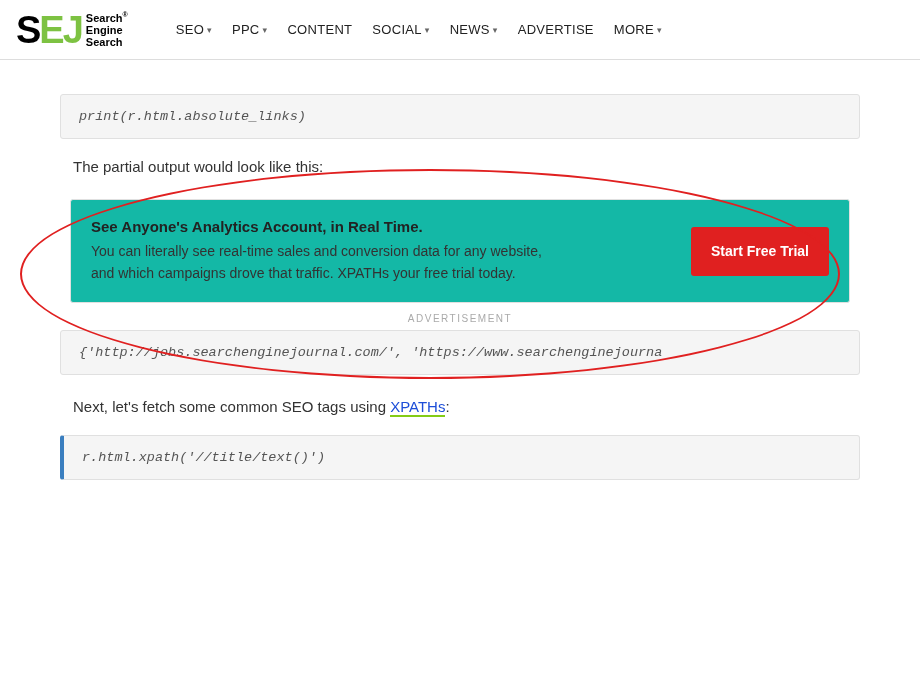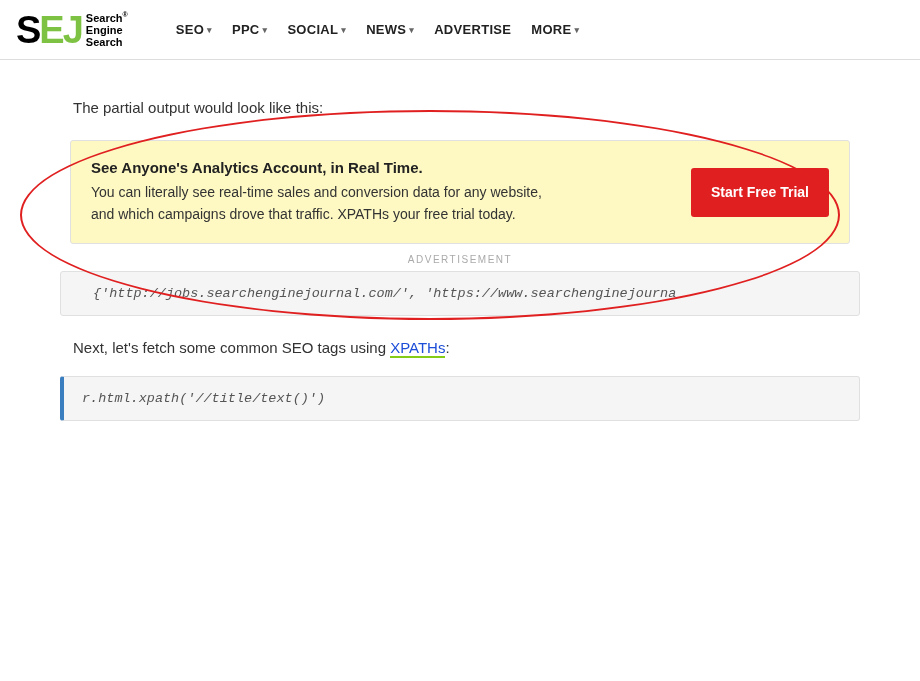--- a/index.html
+++ b/index.html
@@ -36,21 +36,21 @@
       line-height: 1.1;
     }
     .logo-search { font-size: 11px; font-weight: 700; color: #000; }
     .logo-engine { font-size: 11px; font-weight: 700; color: #000; }
     .logo-journal { font-size: 11px; font-weight: 700; color: #000; }
     .logo-reg { font-size: 7px; vertical-align: super; }
 
     nav { display: flex; align-items: center; gap: 14px; }
     .nav-item {
       font-size: 13px;
-      font-weight: 700;
+      font-weight: 400;
       color: #222;
       text-transform: uppercase;
       padding: 0 10px;
       cursor: pointer;
       white-space: nowrap;
       height: 60px;
       display: flex;
       align-items: center;
       letter-spacing: 0.3px;
       text-align: center;
@@ -99,21 +99,21 @@
       top: -30px;
       left: -40px;
       width: 820px;
       height: 210px;
       border: 2.5px solid #e02020;
       border-radius: 50%;
       pointer-events: none;
       z-index: 10;
     }
     .ad-box {
-      background: #fef9c3;
+      background: #14b8a6;
       border: 1px solid #e0e0e0;
       border-radius: 3px;
       padding: 18px 20px;
       display: flex;
       align-items: center;
       justify-content: space-between;
       gap: 20px;
       margin: 0 10px;
     }
     .ad-text { flex: 1; }
@@ -151,21 +151,21 @@
       letter-spacing: 1.5px;
       text-transform: uppercase;
       margin: 0 0 4px 0;
     }
 
     
     .code-block-url {
       background: #f5f5f5;
       border: 1px solid #e0e0e0;
       border-radius: 3px;
-      padding: 14px 32px;
+      padding: 14px 18px;
       margin: 6px 0 20px 0;
       font-family: 'Courier New', Courier, monospace;
       font-size: 13.5px;
       color: #555;
       font-style: italic;
       overflow: hidden;
       white-space: nowrap;
       text-overflow: ellipsis;
     }
 
@@ -208,40 +208,46 @@
     <div style="display:flex;align-items:center;">
       <div class="nav-item">
         <span>SEO</span>
         <span class="nav-arrow">▾</span>
       </div>
       <div class="nav-item">
         <span>PPC</span>
         <span class="nav-arrow">▾</span>
       </div>
       <div class="nav-item">
+        <span>CONTENT</span>
+      </div>
+      <div class="nav-item">
         <span>SOCIAL</span>
         <span class="nav-arrow">▾</span>
       </div>
       <div class="nav-item">
         <span>NEWS</span>
         <span class="nav-arrow">▾</span>
       </div>
       <div class="nav-item">
         <span>ADVERTISE</span>
       </div>
       <div class="nav-item">
         <span>MORE</span>
         <span class="nav-arrow">▾</span>
       </div>
     </div>
   </nav>
 </header>
 
 <div class="main-content">
 
+  <div class="code-block">
+    <span>print(r.html.absolute_links)</span>
+  </div>
 
   <p class="paragraph">
     <span>The partial output would look like this:</span>
   </p>
 
   <div class="ad-oval-wrapper">
     <div class="red-oval"></div>
     <div class="ad-box">
       <div class="ad-text">
         <div class="ad-title">See Anyone's Analytics Account, in Real Time.</div>

